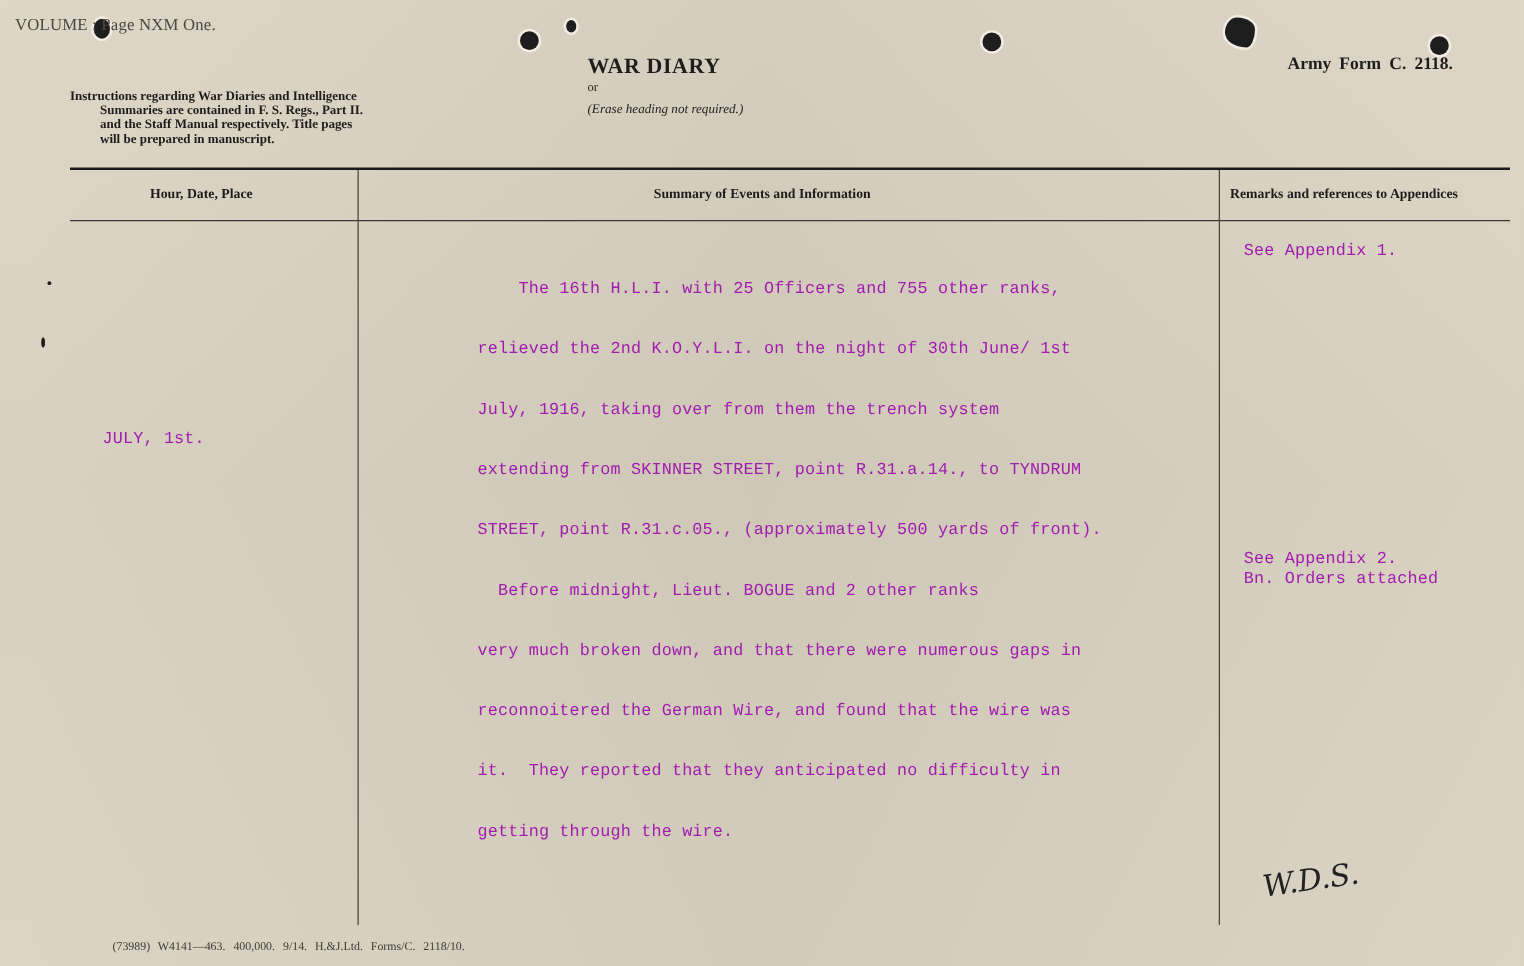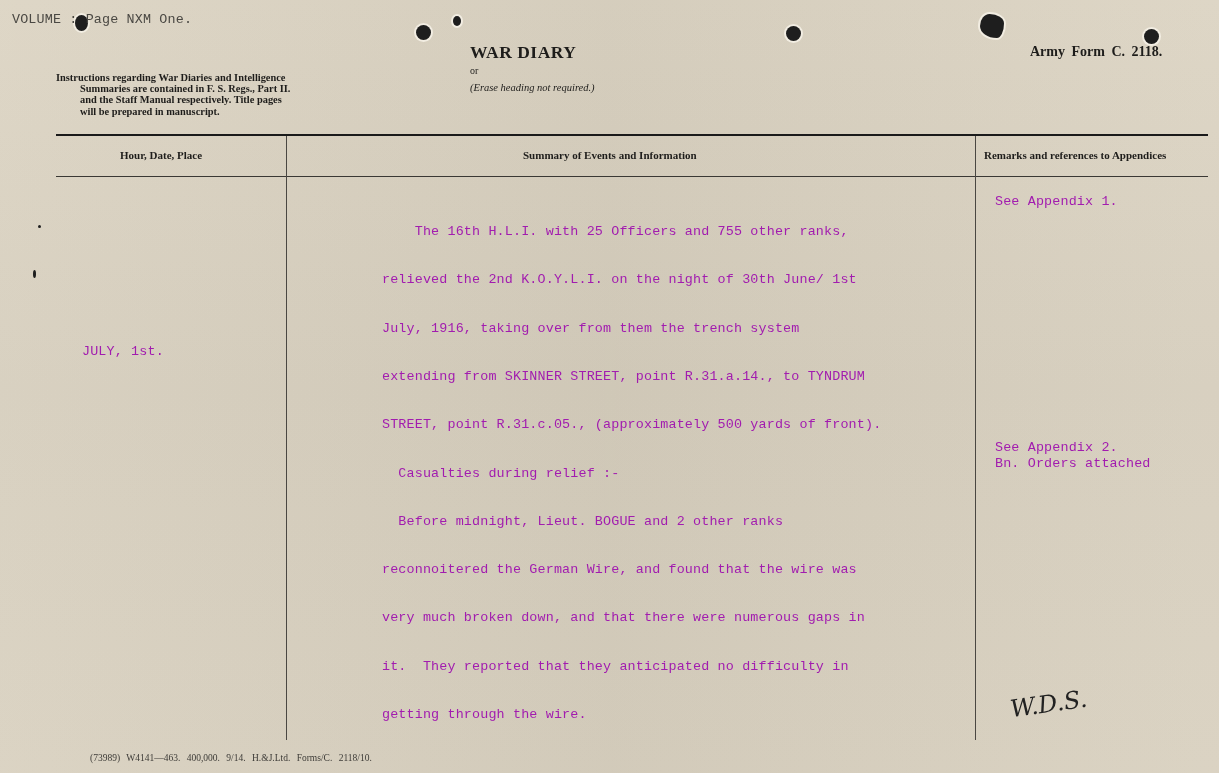--- a/index.html
+++ b/index.html
@@ -19,21 +19,21 @@
       color: #a21caf;
       font-size: 13.4px;
       letter-spacing: 0.15px;
       white-space: pre;
     }
     .printed { font-family: "Liberation Serif", "DejaVu Serif", serif; color: #1e1d1b; }
 
     .hole { position: absolute; background: #1e1e1e; border-radius: 50%; box-shadow: 0 0 0 2px #f2ede2; }
     .hole.torn { border-radius: 40% 60% 30% 70% / 50% 40% 60% 50%; }
 
-    #volume-line { left: 12px; top: 12px; font-size: 13.4px; color: #4a4843; }
+    #volume-line { left: 12px; top: 12px; font-size: 13.4px; color: #4a4843; font-family: Liberation Serif, serif; }
     #instructions {
       left: 56px; top: 72px; width: 305px; font-size: 10.4px; line-height: 11.2px;
       font-weight: bold;
     }
     #instructions .l1 { display: block; }
     #instructions .indent { display: block; padding-left: 24px; }
 
     #title-block { left: 470px; top: 42px; width: 310px; }
     #war-diary { font-size: 17.5px; font-weight: bold; letter-spacing: 0.5px; }
     #or-word { font-size: 10px; margin-top: 2px; }
@@ -102,24 +102,23 @@
 <div id="head-remarks" class="col-head printed">Remarks and references to Appendices</div>
 
 <div id="date-cell" class="abs typed">JULY, 1st.</div>
 
 <div id="summary-body" class="abs typed">
   <div>    The 16th H.L.I. with 25 Officers and 755 other ranks,</div>
   <div>relieved the 2nd K.O.Y.L.I. on the night of 30th June/ 1st</div>
   <div>July, 1916, taking over from them the trench system</div>
   <div>extending from SKINNER STREET, point R.31.a.14., to TYNDRUM</div>
   <div>STREET, point R.31.c.05., (approximately 500 yards of front).</div>
-  <div>  Casualties during relief :-</div>
   <div>  Before midnight, Lieut. BOGUE and 2 other ranks</div>
+  <div>very much broken down, and that there were numerous gaps in</div>
   <div>reconnoitered the German Wire, and found that the wire was</div>
-  <div>very much broken down, and that there were numerous gaps in</div>
   <div>it.  They reported that they anticipated no difficulty in</div>
   <div>getting through the wire.</div>
   
   
   
   
   
   
   
   

